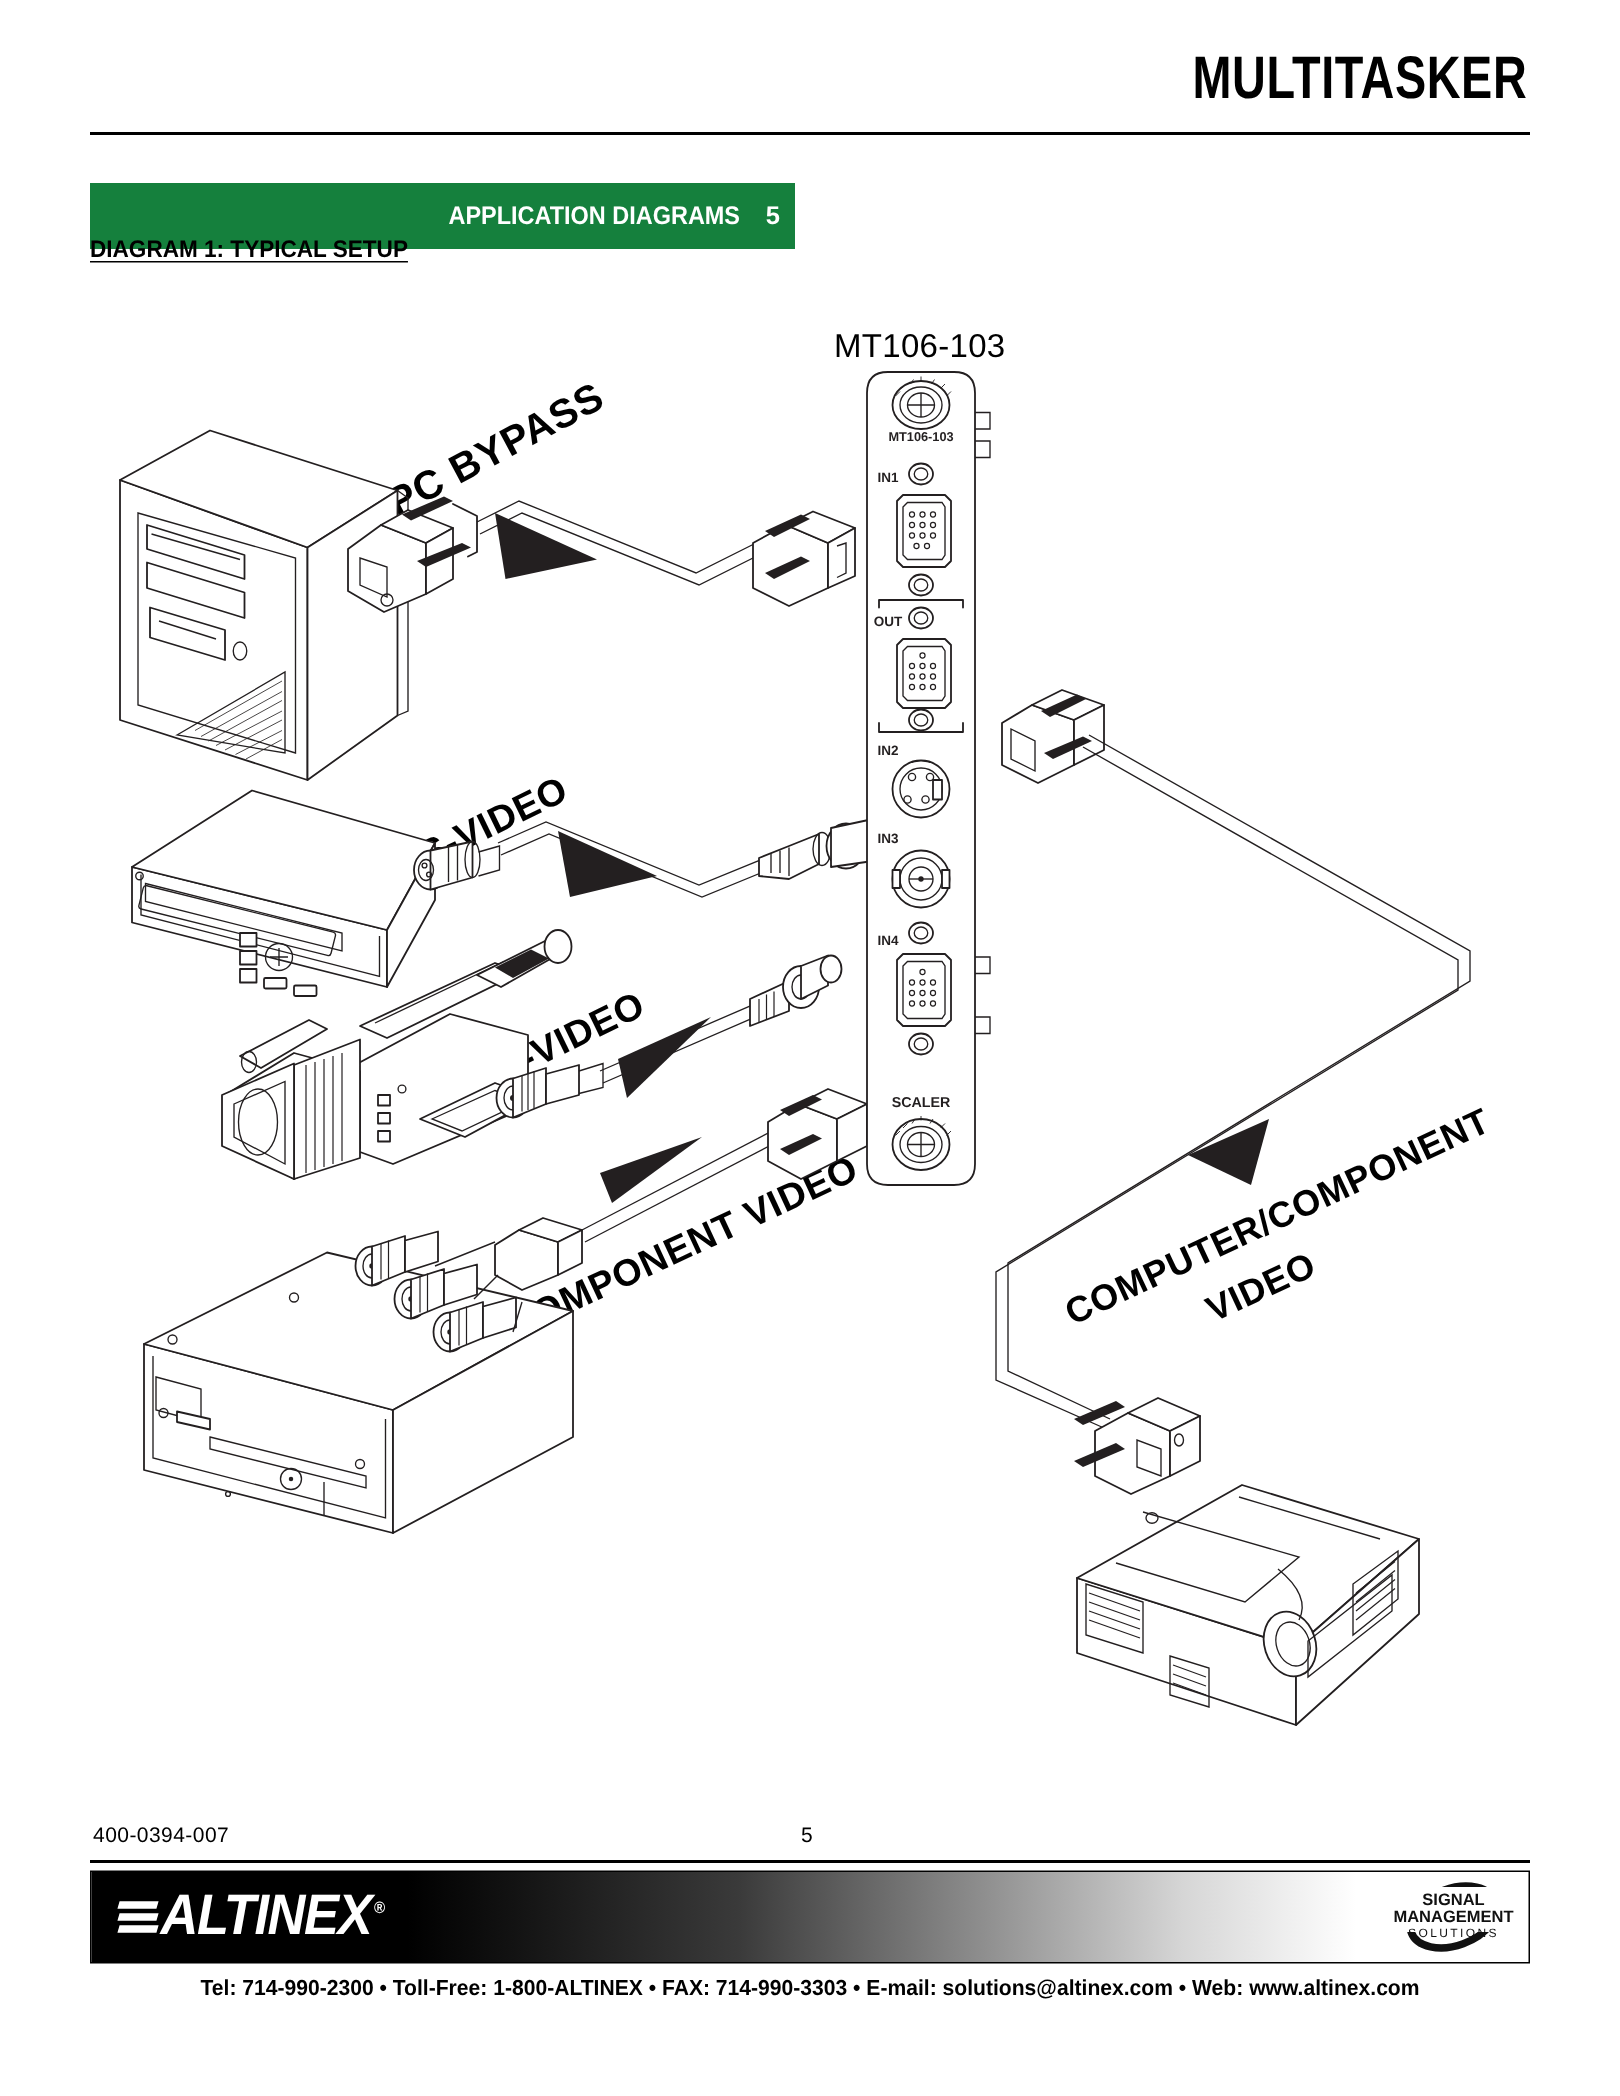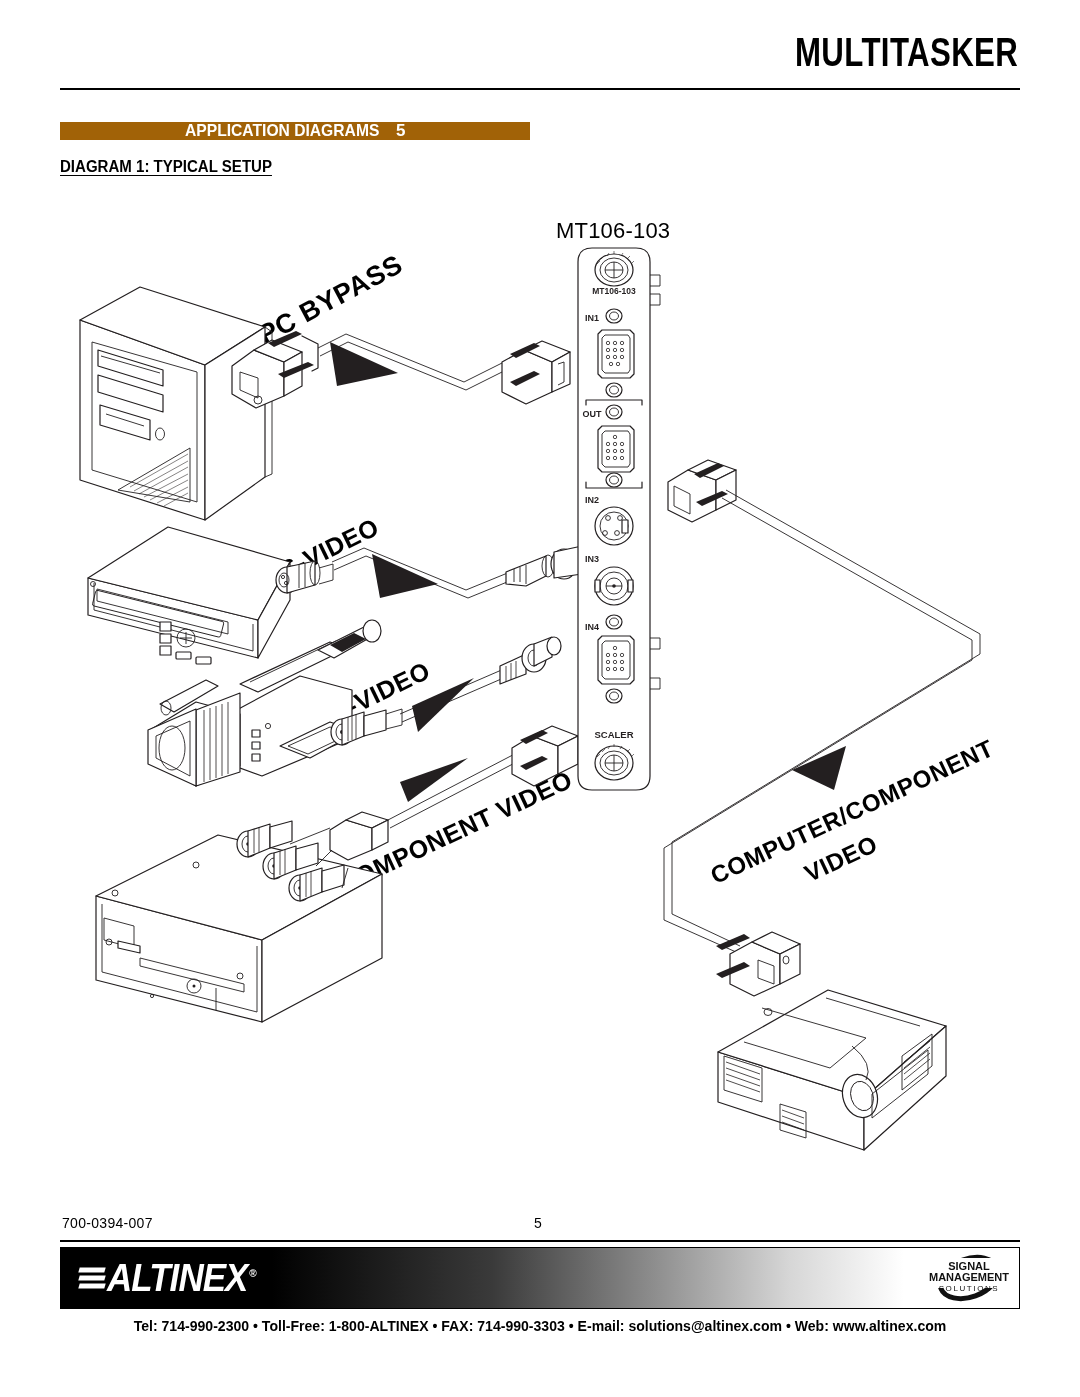--- a/index.html
+++ b/index.html
@@ -18,22 +18,22 @@
     white-space:nowrap;
   }
   .header-rule{
     position:absolute; left:60px; right:60px; top:88px;
     height:2px; background:#000;
   }
 
   
   .section-bar{
     position:absolute; left:60px; top:122px;
-    width:470px; height:18px; background:#a16207; color:#fff;
-    display:flex; align-items:center; justify-content:center;
+    width:470px; height:44px; background:#15803d; color:#fff;
+    display:flex; align-items:center; justify-content:flex-end;
     padding:0 10px; box-sizing:border-box;
   }
   .section-bar .s-title{font-size:17px;font-weight:bold;transform:scaleX(.92);transform-origin:left center;white-space:nowrap;}
   .section-bar .s-num{font-size:17px;font-weight:bold;}
 
   .sub-title{
     position:absolute; left:60px; top:158px;
     font-size:16px; font-weight:bold;
     text-decoration:underline; text-underline-offset:3px;
     transform:scaleX(.94); transform-origin:left center; white-space:nowrap;
@@ -565,21 +565,21 @@
       <path class="ln-thin" d="M872,904 L872,928 L928,884 L928,860 Z" fill="#fff"></path>
 
       <path class="ln-thin" d="M762,818 L866,848 L830,878 L744,852"></path>
       <ellipse class="ln-thin" cx="768" cy="822" rx="4" ry="3.5"></ellipse>
       <path class="ln-thin" d="M826,808 L920,836"></path>
     </g>
 
   </svg>
   </div>
 
-  <div class="foot-doc">700-0394-007</div>
+  <div class="foot-doc">400-0394-007</div>
   <div class="foot-page">5</div>
   <div class="foot-rule"></div>
 
   <div class="logo-bar">
     <div class="altinex-logo">
       <span class="altinex-bars">
         <i></i>
           <i></i>
           <i></i>
       </span>

